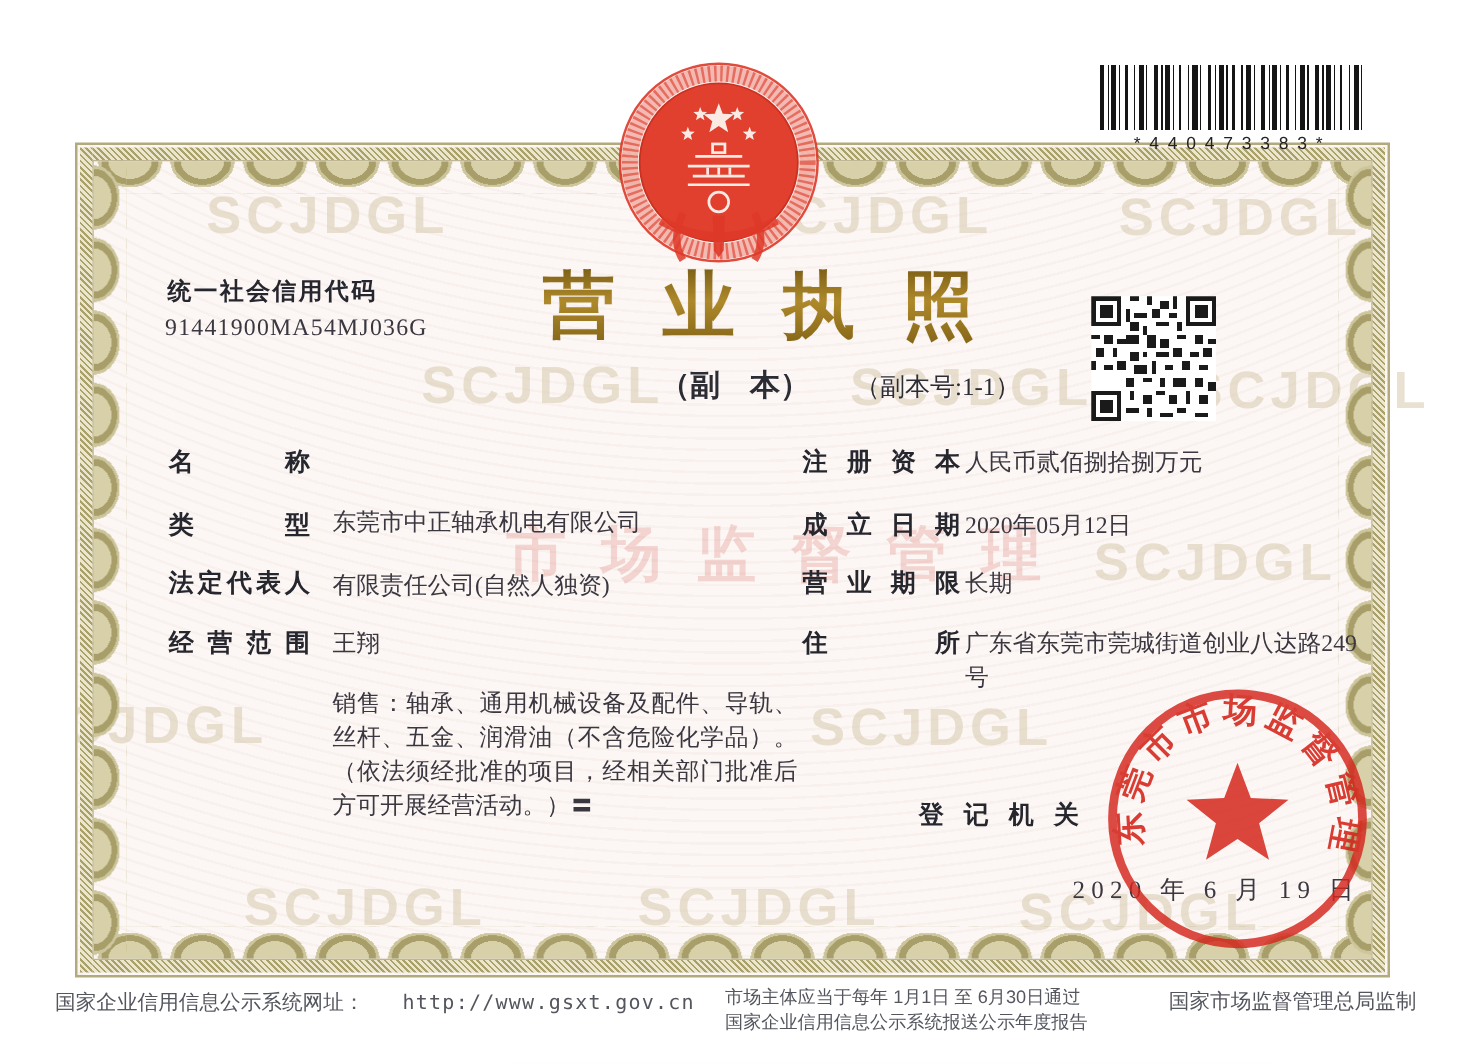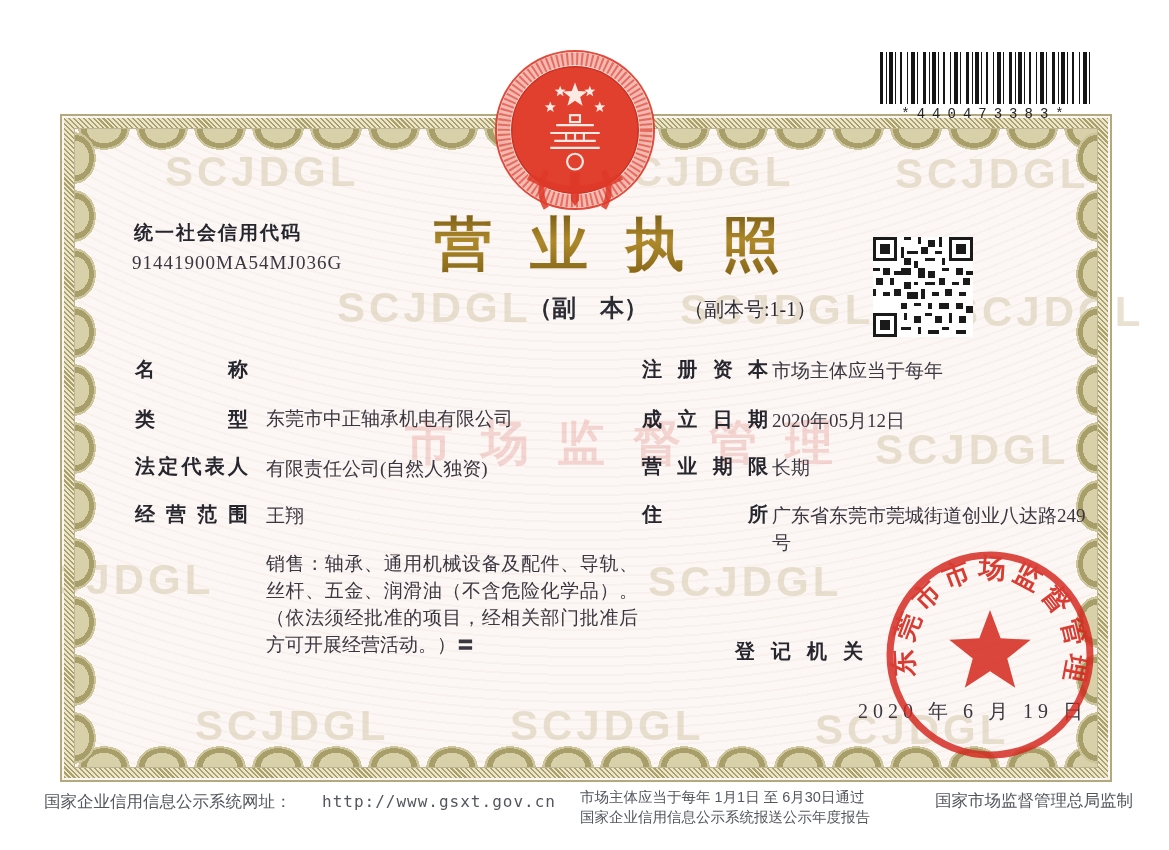--- a/index.html
+++ b/index.html
@@ -35,21 +35,21 @@
       color:rgba(215,203,174,0.55);white-space:nowrap;}
   .wm-red{position:absolute;left:343px;top:295px;font-size:48px;font-weight:bold;letter-spacing:28px;
       color:rgba(222,133,126,0.30);white-space:nowrap;
       font-family:"Liberation Serif","DejaVu Serif",serif;}
   
   .barcode{position:absolute;left:880px;top:52px;width:212px;height:52px;
       background:repeating-linear-gradient(90deg,#151515 0 3px,#fff 3px 6px,#151515 6px 7px,#fff 7px 9px,
         #151515 9px 13px,#fff 13px 15px,#151515 15px 16px,#fff 16px 20px,#151515 20px 22px,#fff 22px 27px,
         #151515 27px 28px,#fff 28px 31px,#151515 31px 35px,#fff 35px 37px,#151515 37px 38px,#fff 38px 43px);}
   .barcode-text{position:absolute;left:874px;top:106px;width:224px;text-align:center;
-      font-family:Liberation Mono, monospace;font-size:14px;letter-spacing:7px;color:#222;}
+      font-family:Liberation Sans, sans-serif;font-size:14px;letter-spacing:7px;color:#222;}
   .emblem{position:absolute;left:491px;top:46px;}
   .credit-label{position:absolute;left:134px;top:220px;font-size:19px;font-weight:bold;
       letter-spacing:2px;color:#26262e;}
   .credit-value{position:absolute;left:132px;top:252px;font-size:19px;letter-spacing:1px;color:#3a3740;
       font-family:"Liberation Serif","DejaVu Serif",serif;}
   .title{position:absolute;left:434px;top:206px;font-size:58px;font-weight:bold;letter-spacing:38px;
       font-family:Liberation Serif, serif;
       background:linear-gradient(180deg,#6d5412 0%,#b8922f 45%,#7c5f14 100%);
       -webkit-background-clip:text;background-clip:text;color:rgba(0,0,0,0);
       text-shadow:0 0 1px rgba(120,90,20,.15);white-space:nowrap;}
@@ -228,21 +228,21 @@
   <div class="flabel l" style="top:356px">名称</div>
   <div class="fvalue l" style="top:357px">东莞市中正轴承机电有限公司</div>
   <div class="flabel l" style="top:406px">类型</div>
   <div class="fvalue l" style="top:407px">有限责任公司(自然人独资)</div>
   <div class="flabel l" style="top:453px">法定代表人</div>
   <div class="fvalue l" style="top:454px">王翔</div>
   <div class="flabel l" style="top:501px">经营范围</div>
   <div class="fvalue l" style="top:502px;text-align:justify">销售：轴承、通用机械设备及配件、导轨、丝杆、五金、润滑油（不含危险化学品）。（依法须经批准的项目，经相关部门批准后方可开展经营活动。）〓</div>
 
   <div class="flabel r" style="top:356px">注册资本</div>
-  <div class="fvalue r" style="top:357px">市场主体应当于每年</div>
+  <div class="fvalue r" style="top:357px">人民币贰佰捌拾捌万元</div>
   <div class="flabel r" style="top:406px">成立日期</div>
   <div class="fvalue r" style="top:407px">2020年05月12日</div>
   <div class="flabel r" style="top:453px">营业期限</div>
   <div class="fvalue r" style="top:454px">长期</div>
   <div class="flabel r" style="top:501px">住所</div>
   <div class="fvalue r" style="top:502px">广东省东莞市莞城街道创业八达路249号</div>
 
   <div class="authority">登记机关</div>
   <div class="reg-date">2020 年 6 月 19 日</div>
 

